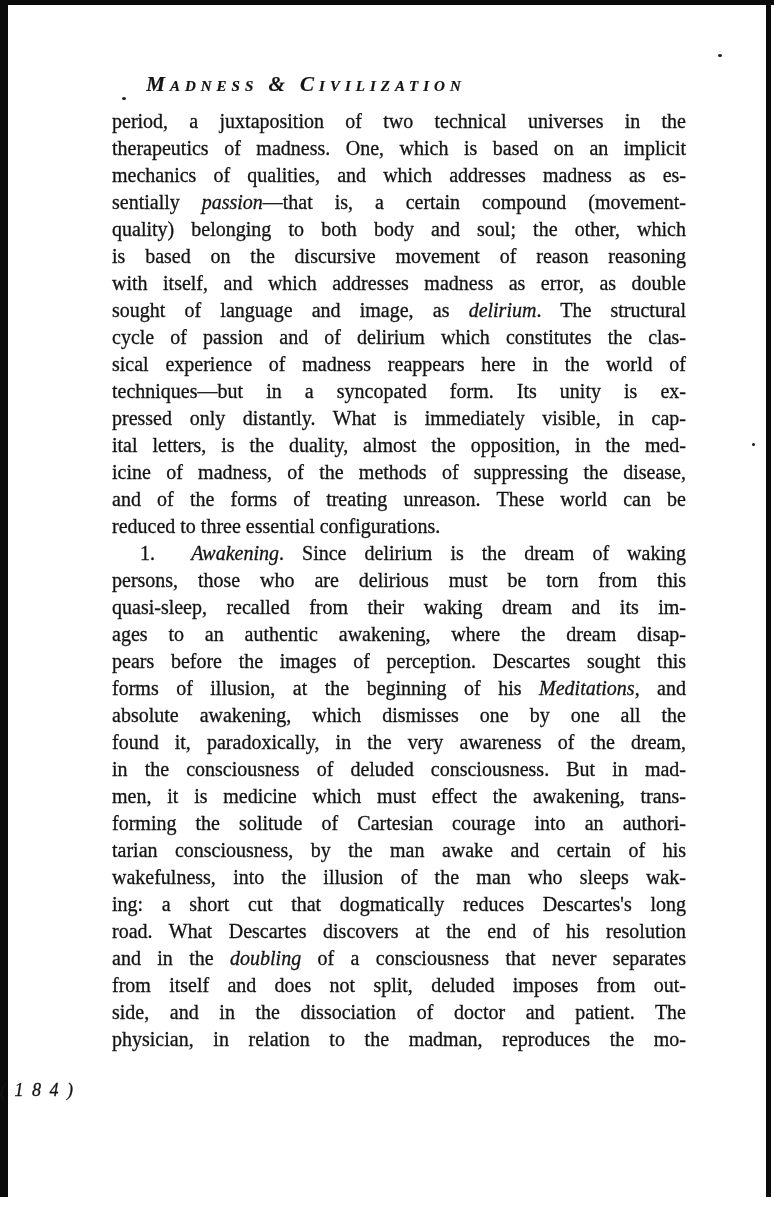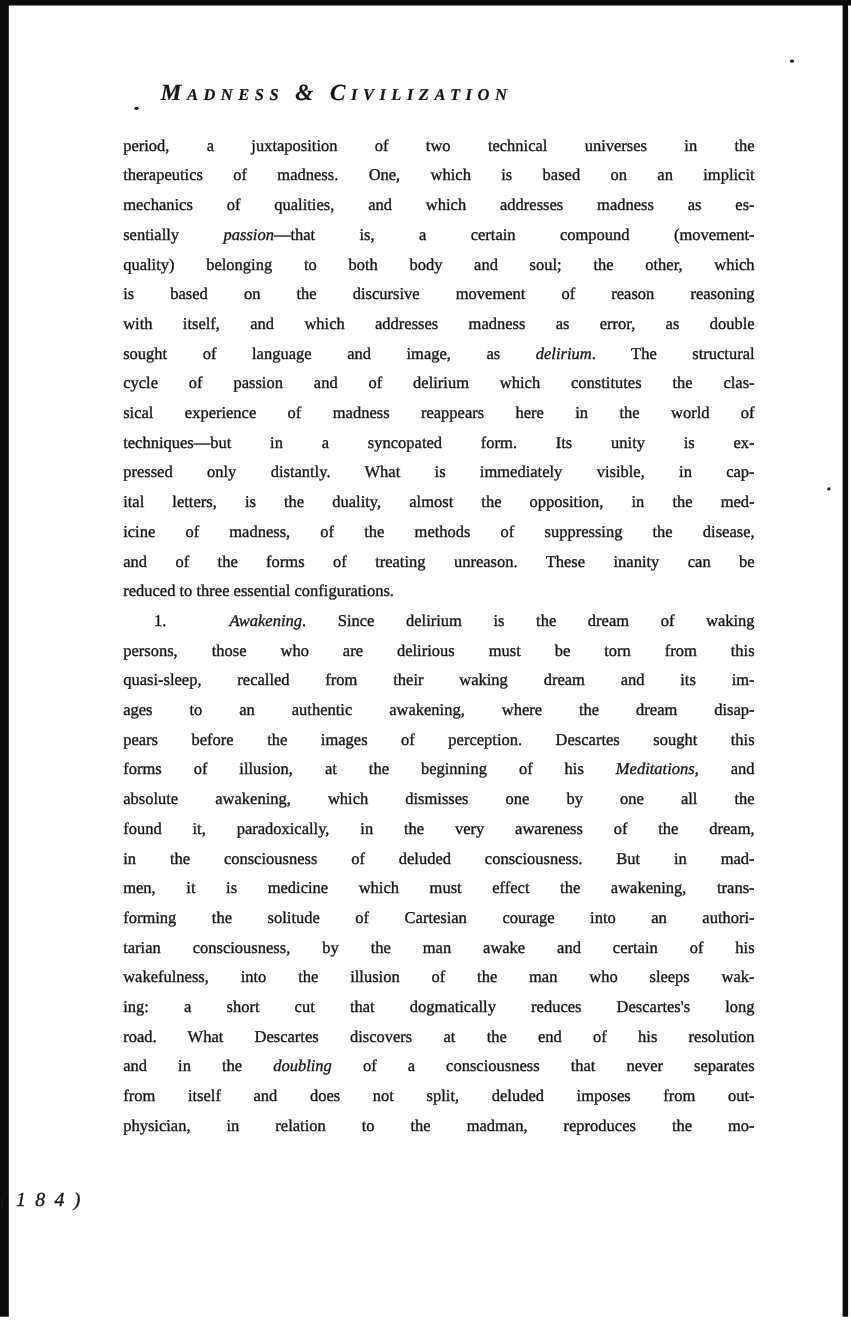--- a/index.html
+++ b/index.html
@@ -38,23 +38,23 @@
     text-align: center;
     font-style: italic;
     font-weight: bold;
     font-variant: small-caps;
     font-size: 21px;
     letter-spacing: 5px;
     -webkit-text-stroke: 0.2px #141414;
   }
 
   .page-body {
-    position: absolute; top: 120px; left: 112px;
+    position: absolute; top: 108px; left: 112px;
     width: 574px;
-    font-size: 15px;
+    font-size: 20px;
     line-height: 27px;
     -webkit-text-stroke: 0.3px #141414;
   }
   .paragraph { margin: 0; }
   .text-line {
     text-align: justify;
     text-align-last: justify;
   }
   .text-line.flush-left { text-align-last: left; }
   .text-line.indent { text-indent: 28px; }
@@ -92,39 +92,40 @@
         <div class="text-line"><span>quality) belonging to both body and soul; the other, which</span></div>
         <div class="text-line"><span>is based on the discursive movement of reason reasoning</span></div>
         <div class="text-line"><span>with itself, and which addresses madness as error, as double</span></div>
         <div class="text-line"><span>sought of language and image, as </span><em>delirium</em><span>. The structural</span></div>
         <div class="text-line"><span>cycle of passion and of delirium which constitutes the clas-</span></div>
         <div class="text-line"><span>sical experience of madness reappears here in the world of</span></div>
         <div class="text-line"><span>techniques—but in a syncopated form. Its unity is ex-</span></div>
         <div class="text-line"><span>pressed only distantly. What is immediately visible, in cap-</span></div>
         <div class="text-line"><span>ital letters, is the duality, almost the opposition, in the med-</span></div>
         <div class="text-line"><span>icine of madness, of the methods of suppressing the disease,</span></div>
-        <div class="text-line"><span>and of the forms of treating unreason. These inanity can be</span></div>
+        <div class="text-line"><span>and of the forms of treating unreason. These world can be</span></div>
         <div class="text-line flush-left"><span>reduced to three essential configurations.</span></div>
       </div>
       <div class="paragraph">
         <div class="text-line indent"><span>1.&nbsp;&nbsp;</span><em>Awakening</em><span>. Since delirium is the dream of waking</span></div>
         <div class="text-line"><span>persons, those who are delirious must be torn from this</span></div>
         <div class="text-line"><span>quasi-sleep, recalled from their waking dream and its im-</span></div>
         <div class="text-line"><span>ages to an authentic awakening, where the dream disap-</span></div>
         <div class="text-line"><span>pears before the images of perception. Descartes sought this</span></div>
         <div class="text-line"><span>forms of illusion, at the beginning of his </span><em>Meditations</em><span>, and</span></div>
         <div class="text-line"><span>absolute awakening, which dismisses one by one all the</span></div>
         <div class="text-line"><span>found it, paradoxically, in the very awareness of the dream,</span></div>
         <div class="text-line"><span>in the consciousness of deluded consciousness. But in mad-</span></div>
         <div class="text-line"><span>men, it is medicine which must effect the awakening, trans-</span></div>
         <div class="text-line"><span>forming the solitude of Cartesian courage into an authori-</span></div>
         <div class="text-line"><span>tarian consciousness, by the man awake and certain of his</span></div>
         <div class="text-line"><span>wakefulness, into the illusion of the man who sleeps wak-</span></div>
         <div class="text-line"><span>ing: a short cut that dogmatically reduces Descartes's long</span></div>
         <div class="text-line"><span>road. What Descartes discovers at the end of his resolution</span></div>
         <div class="text-line"><span>and in the </span><em>doubling</em><span> of a consciousness that never separates</span></div>
         <div class="text-line"><span>from itself and does not split, deluded imposes from out-</span></div>
+        <div class="text-line"><span>side, and in the dissociation of doctor and patient. The</span></div>
         <div class="text-line"><span>physician, in relation to the madman, reproduces the mo-</span></div>
       </div>
     </div>
 
   <div class="page-number">( 1 8 4 )</div>
 </div>
 
 </body></html>

